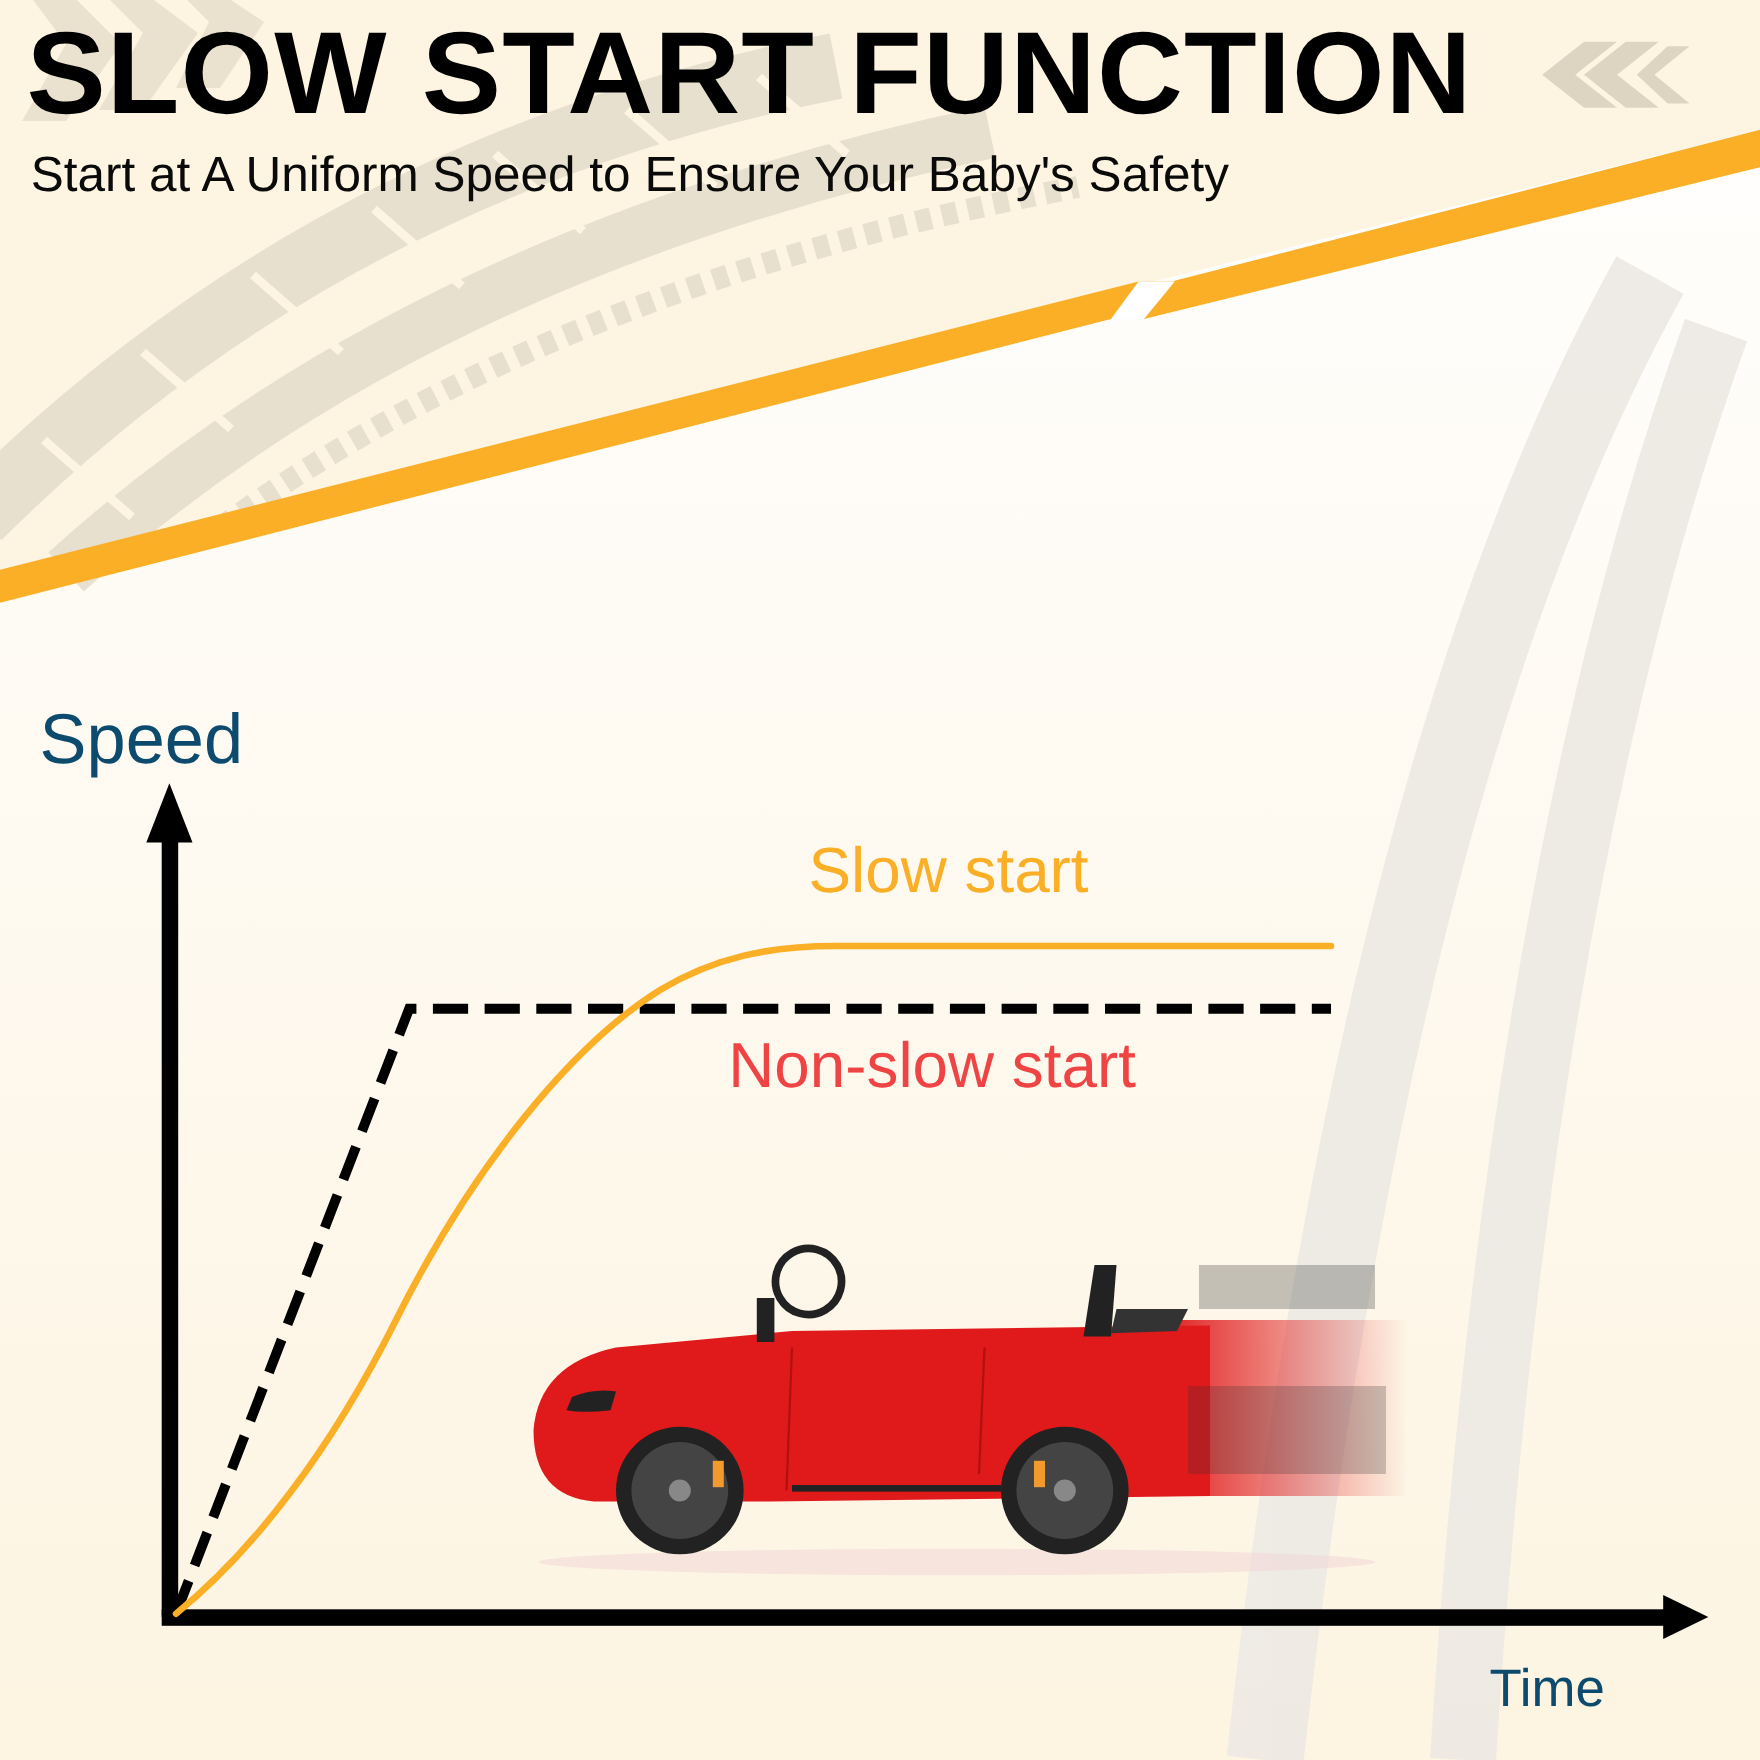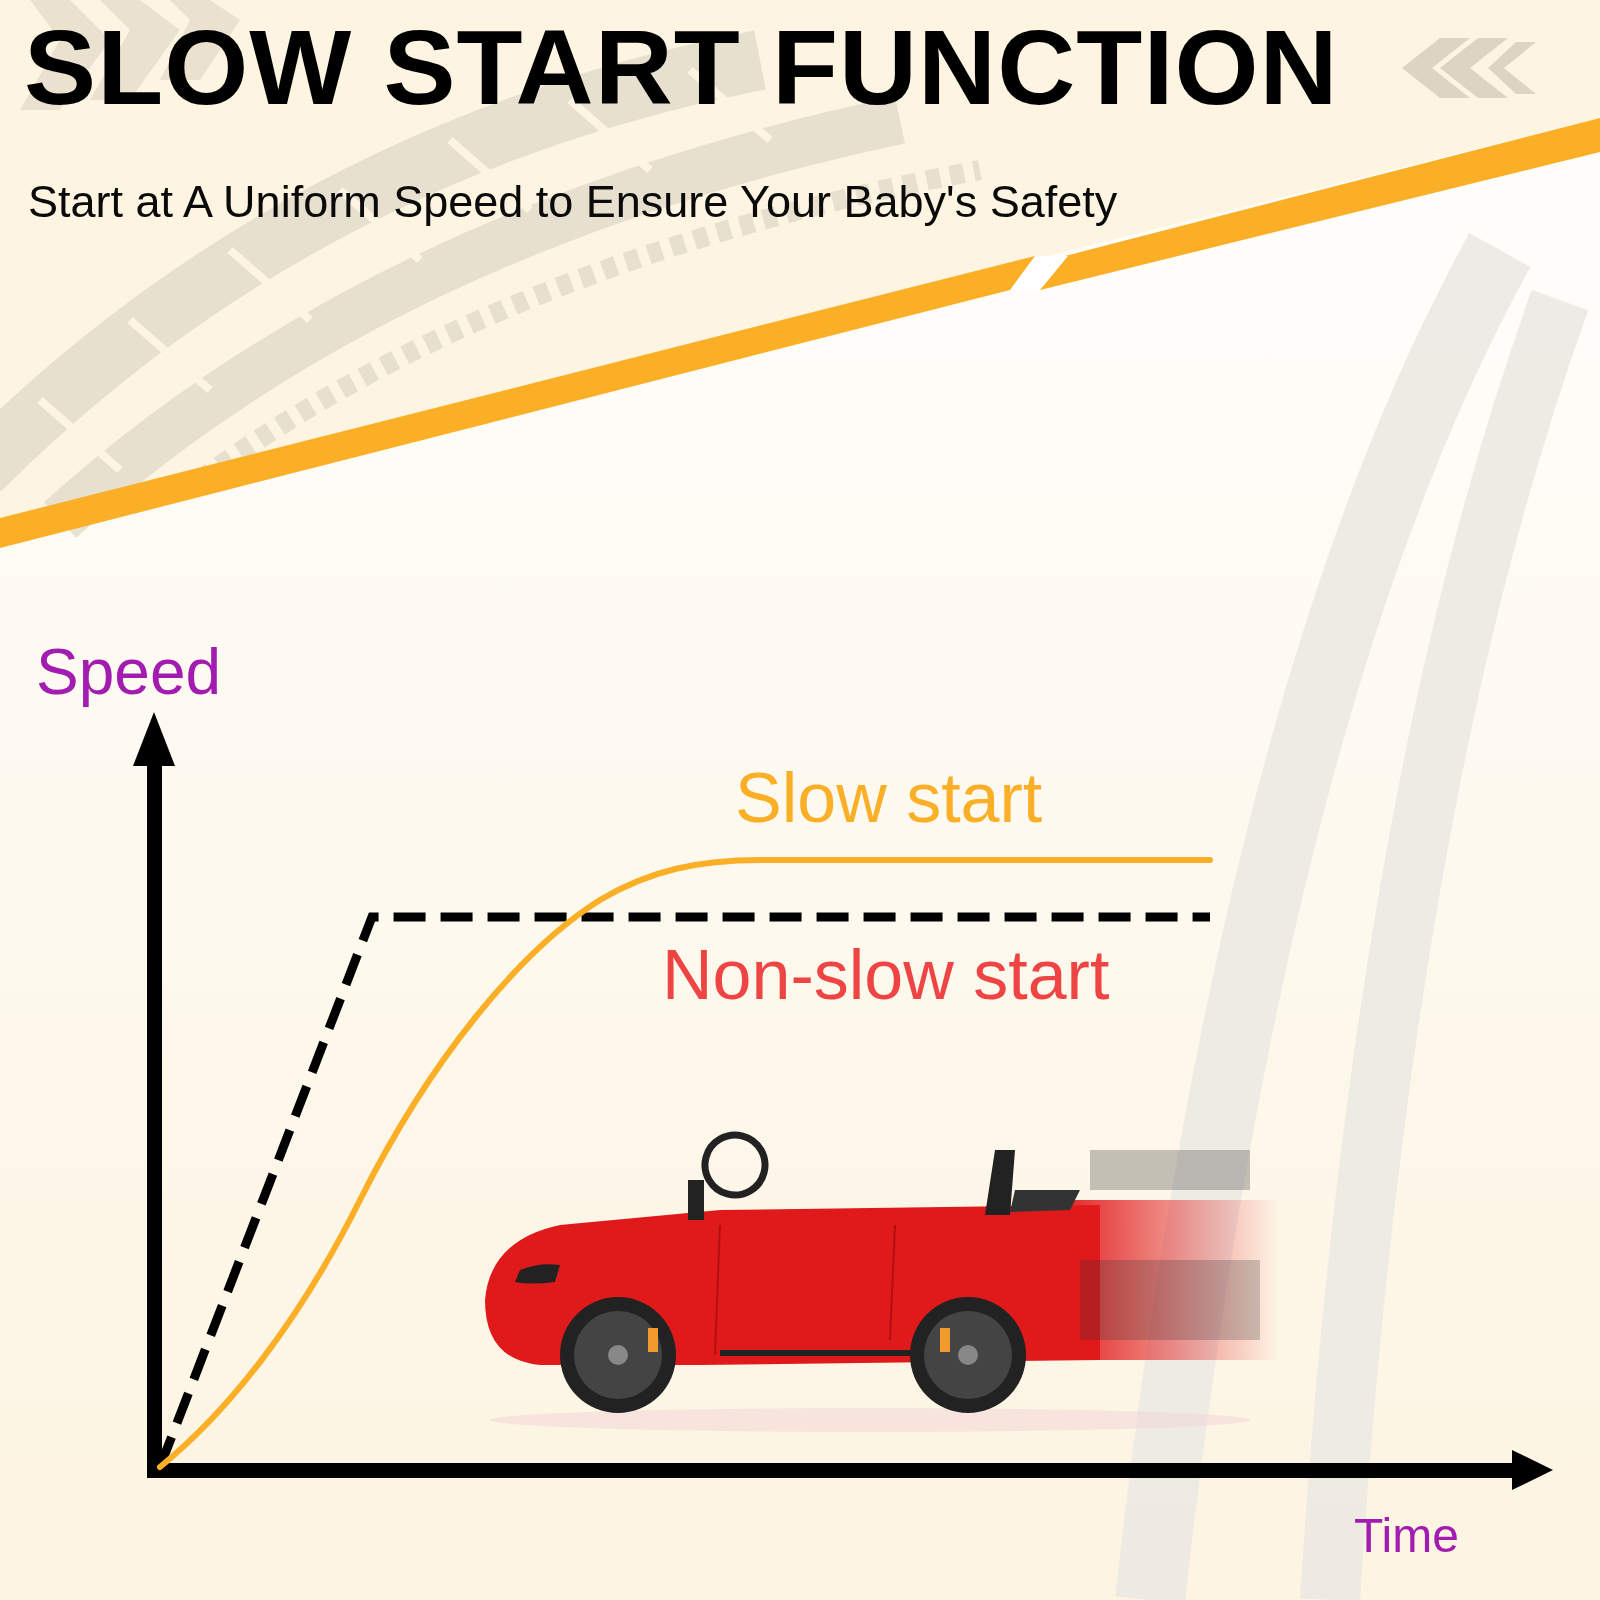--- a/index.html
+++ b/index.html
@@ -3,23 +3,23 @@
 <meta charset="utf-8">
 <style>
   html, body { margin: 0; padding: 0; }
   body { width: 1600px; height: 1600px; position: relative; overflow: hidden;
          background: #ffffff; font-family: "Liberation Sans", sans-serif; }
   .bg { position: absolute; left: 0; top: 0; width: 1600px; height: 1600px; }
   .title { position: absolute; left: 24px; top: 14px; margin: 0;
            font-size: 106px; font-weight: bold; color: #000; letter-spacing: 1px;
            line-height: 1; white-space: nowrap; transform: scaleX(1.02); transform-origin: left; }
   .subtitle { position: absolute; left: 28px; top: 136px; font-size: 45px; color: #0a0a0a;
-              line-height: 1; white-space: nowrap; margin-top: 43px; }
-  .axis-label { position: absolute; font-size: 64px; color: #a21caf; line-height: 1; }
-  .legend { position: absolute; font-size: 70px; line-height: 1; white-space: nowrap; }
+              line-height: 1; white-space: nowrap; }
+  .axis-label { position: absolute; font-size: 64px; color: #0c4a6e; line-height: 1; }
+  .legend { position: absolute; font-size: 58px; line-height: 1; white-space: nowrap; }
   .chart { position: absolute; left: 0; top: 0; width: 1600px; height: 1600px; }
 </style>
 </head>
 <body>
 
 <svg class="bg" viewBox="0 0 1600 1600" xmlns="http://www.w3.org/2000/svg">
   <defs>
     <linearGradient id="fadeBottom" x1="0" y1="0" x2="0" y2="1">
       <stop offset="0" stop-color="#ffffff"></stop>
       <stop offset="1" stop-color="#FDF4E1"></stop>

